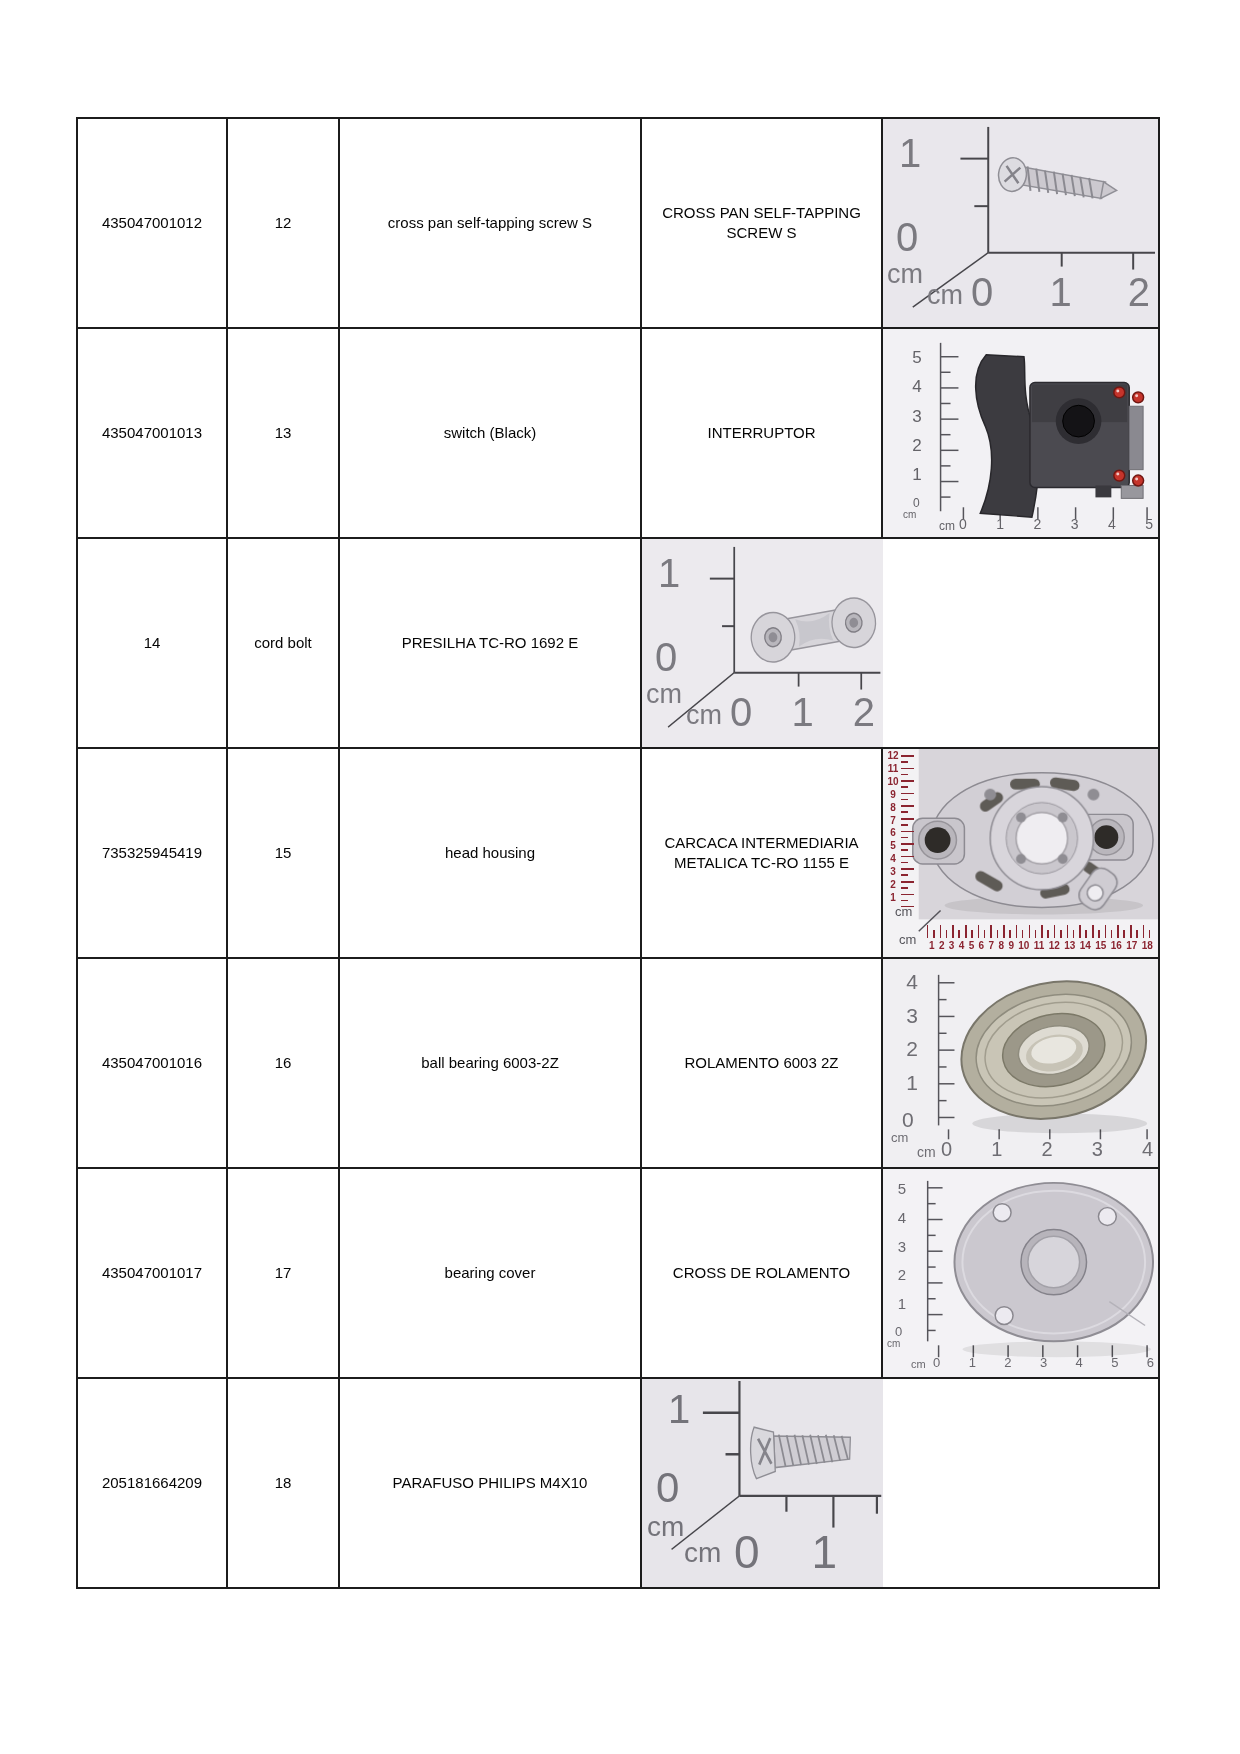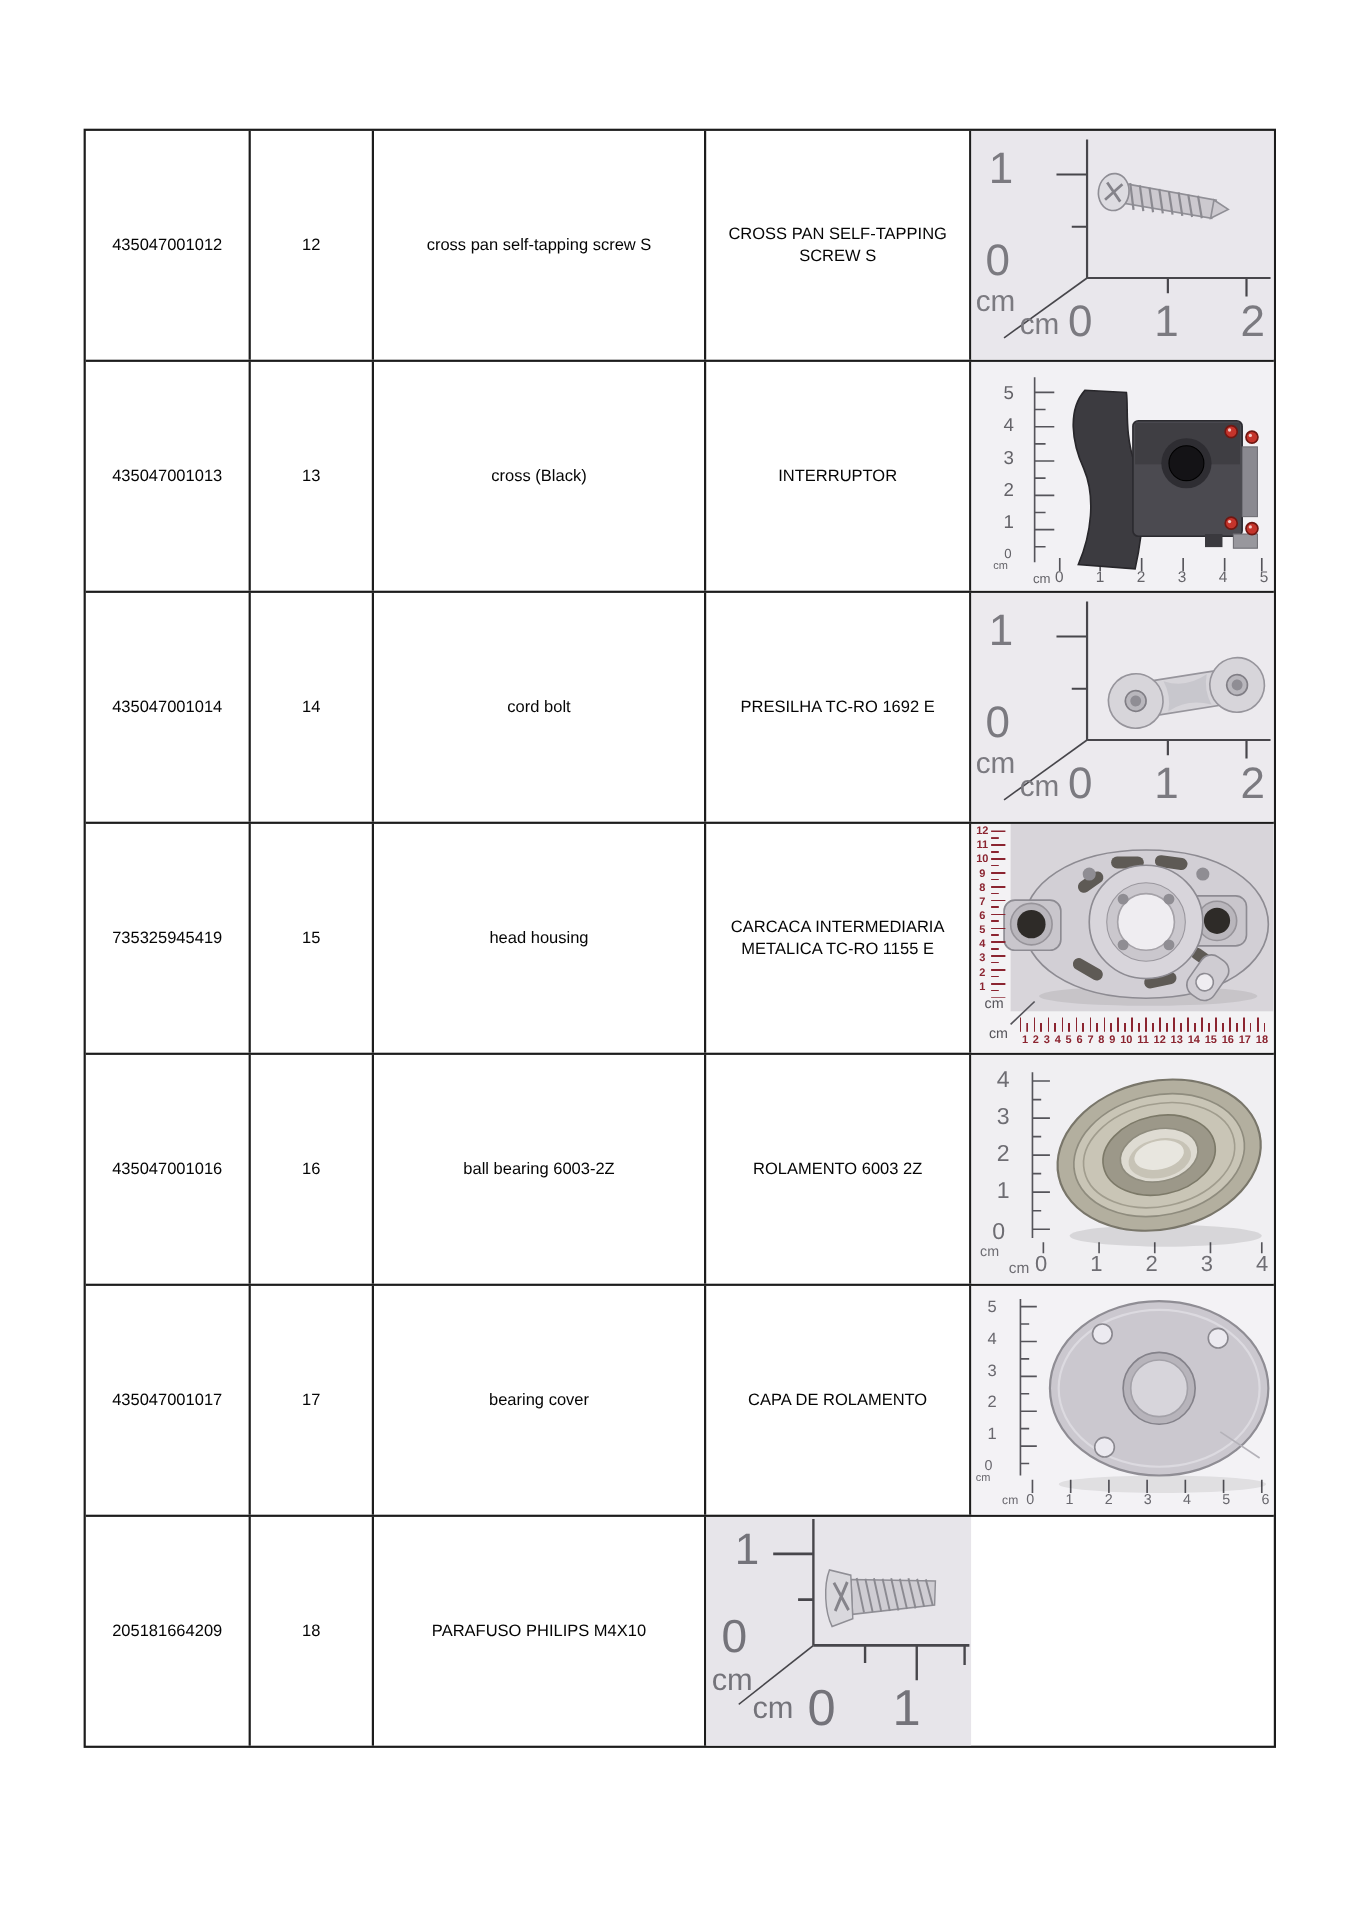--- a/index.html
+++ b/index.html
@@ -119,21 +119,21 @@
   </div>
 
   <div class="row">
     <div class="cell">
         <span>435047001013</span>
       </div>
     <div class="cell">
         <span>13</span>
       </div>
     <div class="cell">
-        <span>cross (Black)</span>
+        <span>switch (Black)</span>
       </div>
     <div class="cell">
         <span>INTERRUPTOR</span>
       </div>
     <div class="cell">
       <div class="photo ph-switch" style="background: rgb(242, 241, 244); color: rgb(100, 99, 104);">
         <svg viewBox="0 0 277 210" preserveAspectRatio="none">
           <g stroke="#55545a" stroke-width="1.5">
             <line x1="58" y1="14" x2="58" y2="184"></line>
             <line x1="58" y1="28" x2="76" y2="28"></line>
@@ -191,23 +191,20 @@
             <span>3</span>
             <span>4</span>
             <span>5</span>
           </div>
       </div>
     </div>
   </div>
 
   <div class="row">
     <div class="cell">
-        <span>435047001014</span>
-      </div>
-    <div class="cell">
         <span>14</span>
       </div>
     <div class="cell">
         <span>cord bolt</span>
       </div>
     <div class="cell">
         <span>PRESILHA TC-RO 1692 E</span>
       </div>
     <div class="cell">
       <div class="photo ph-big" style="background: rgb(236, 234, 238); color: rgb(123, 122, 128);">
@@ -409,21 +406,21 @@
     <div class="cell">
         <span>435047001017</span>
       </div>
     <div class="cell">
         <span>17</span>
       </div>
     <div class="cell">
         <span>bearing cover</span>
       </div>
     <div class="cell">
-        <span>CAPA DE ROLAMENTO</span>
+        <span>CROSS DE ROLAMENTO</span>
       </div>
     <div class="cell">
       <div class="photo ph-cover" style="background: rgb(243, 242, 245); color: rgb(105, 104, 110);">
         <svg viewBox="0 0 277 210" preserveAspectRatio="none">
           <g stroke="#55545a" stroke-width="1.5">
             <line x1="45" y1="12" x2="45" y2="174"></line>
             <line x1="45" y1="19" x2="60" y2="19"></line>
               <line x1="45" y1="51" x2="60" y2="51"></line>
             <line x1="45" y1="83" x2="60" y2="83"></line>
               <line x1="45" y1="115" x2="60" y2="115"></line>

